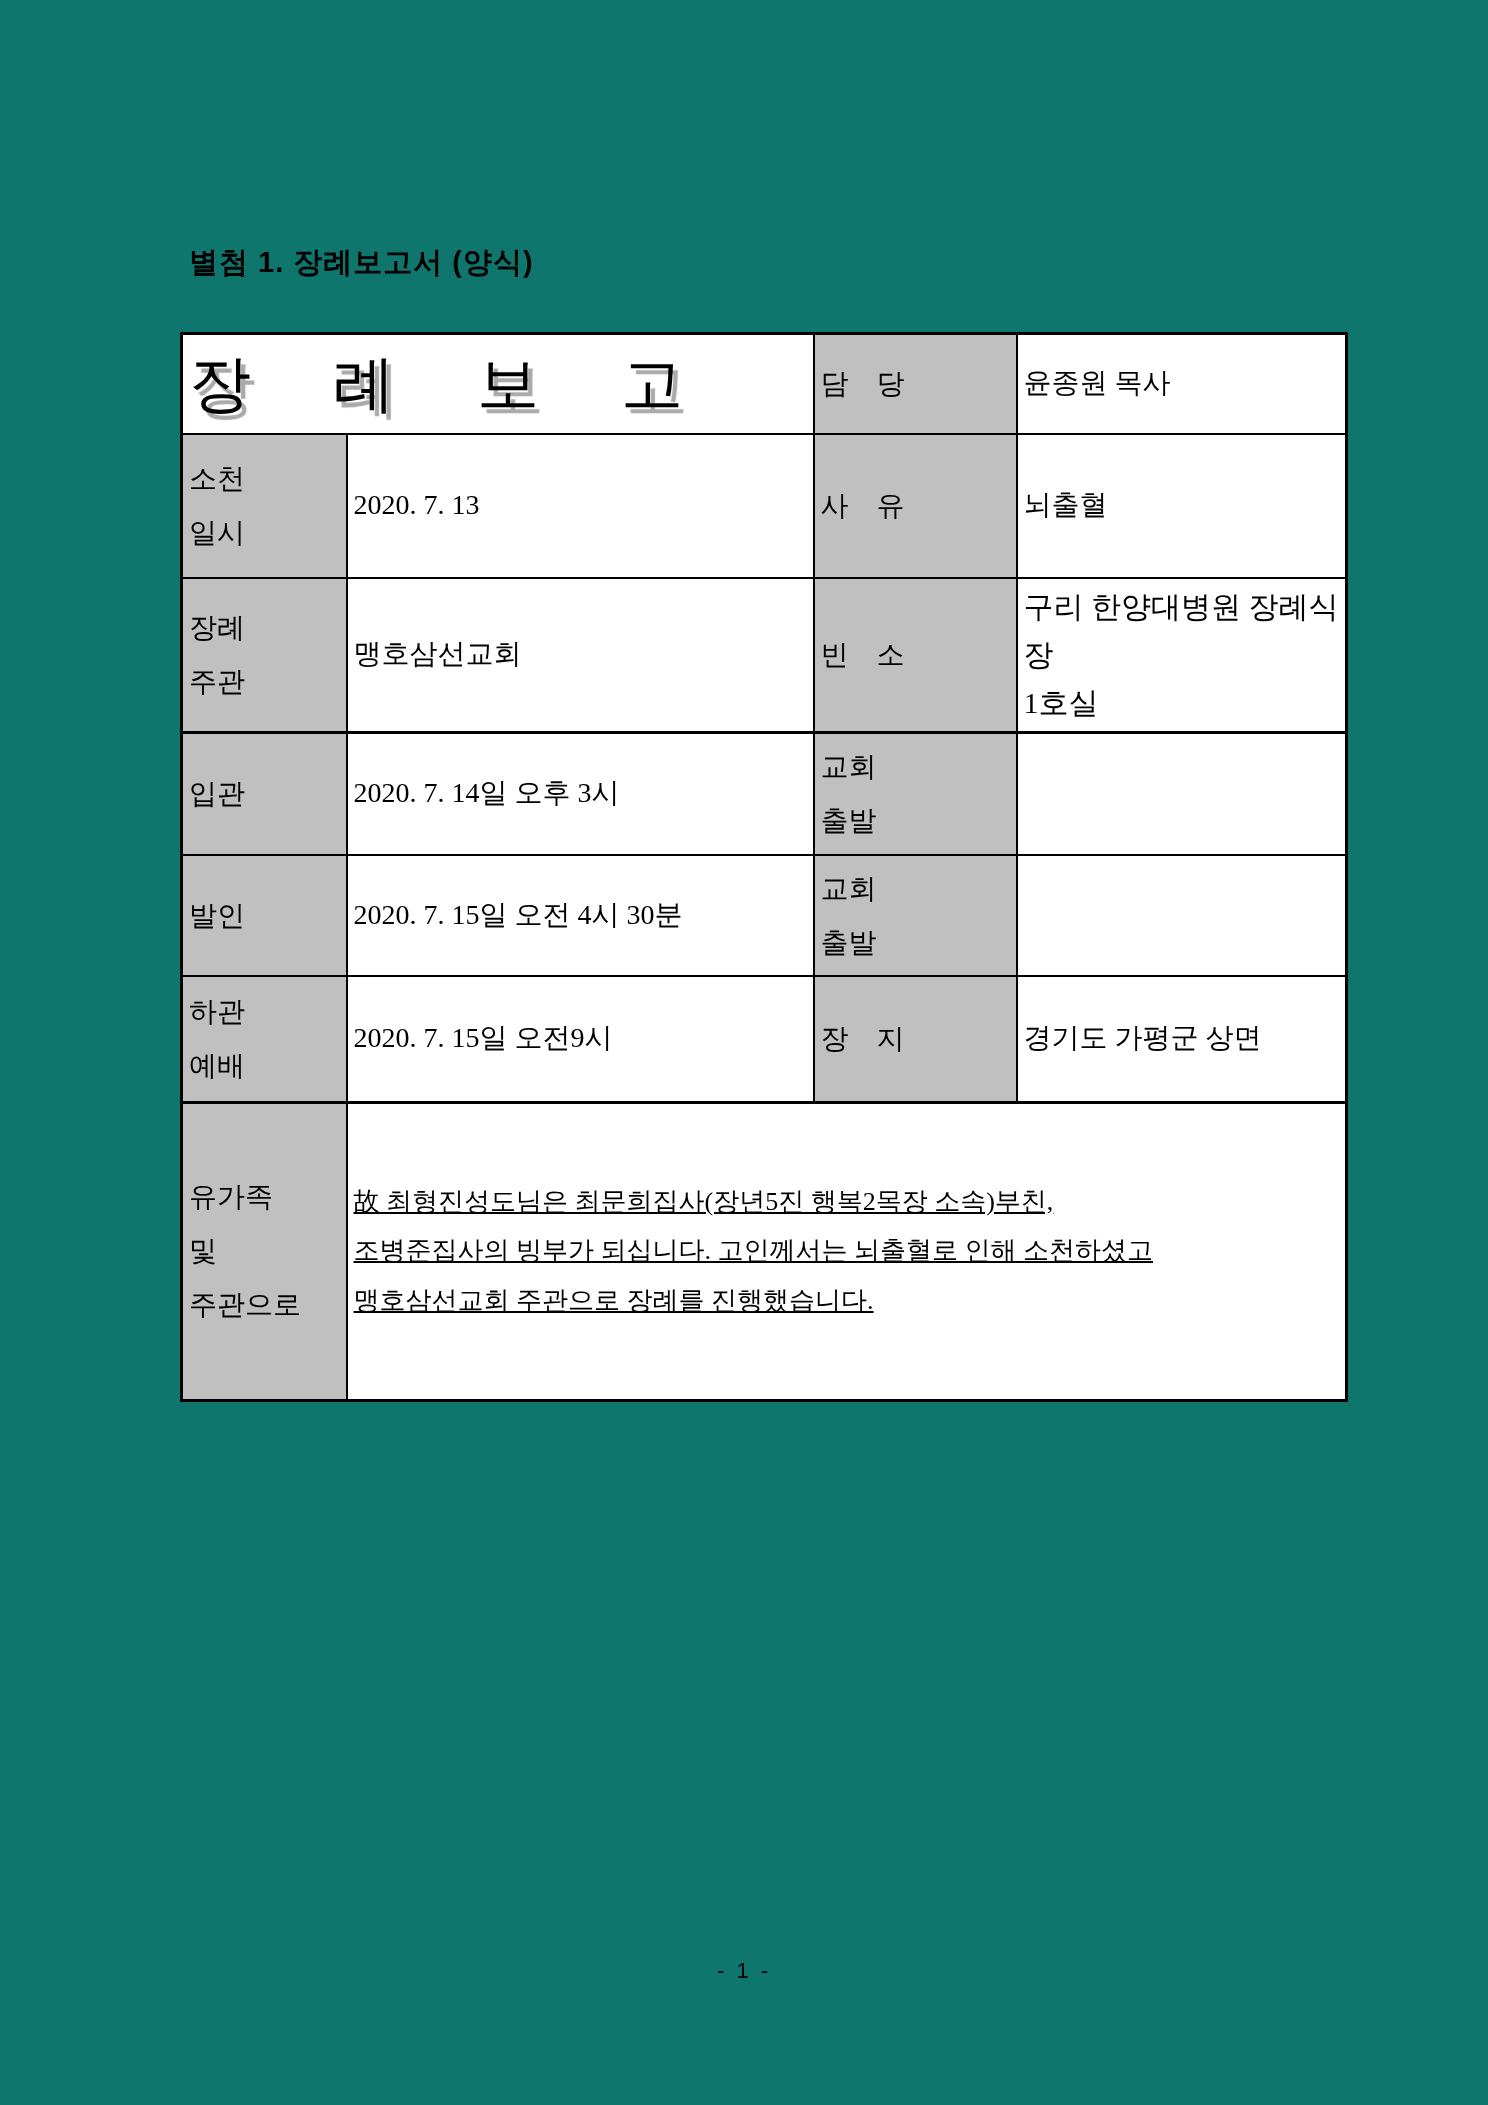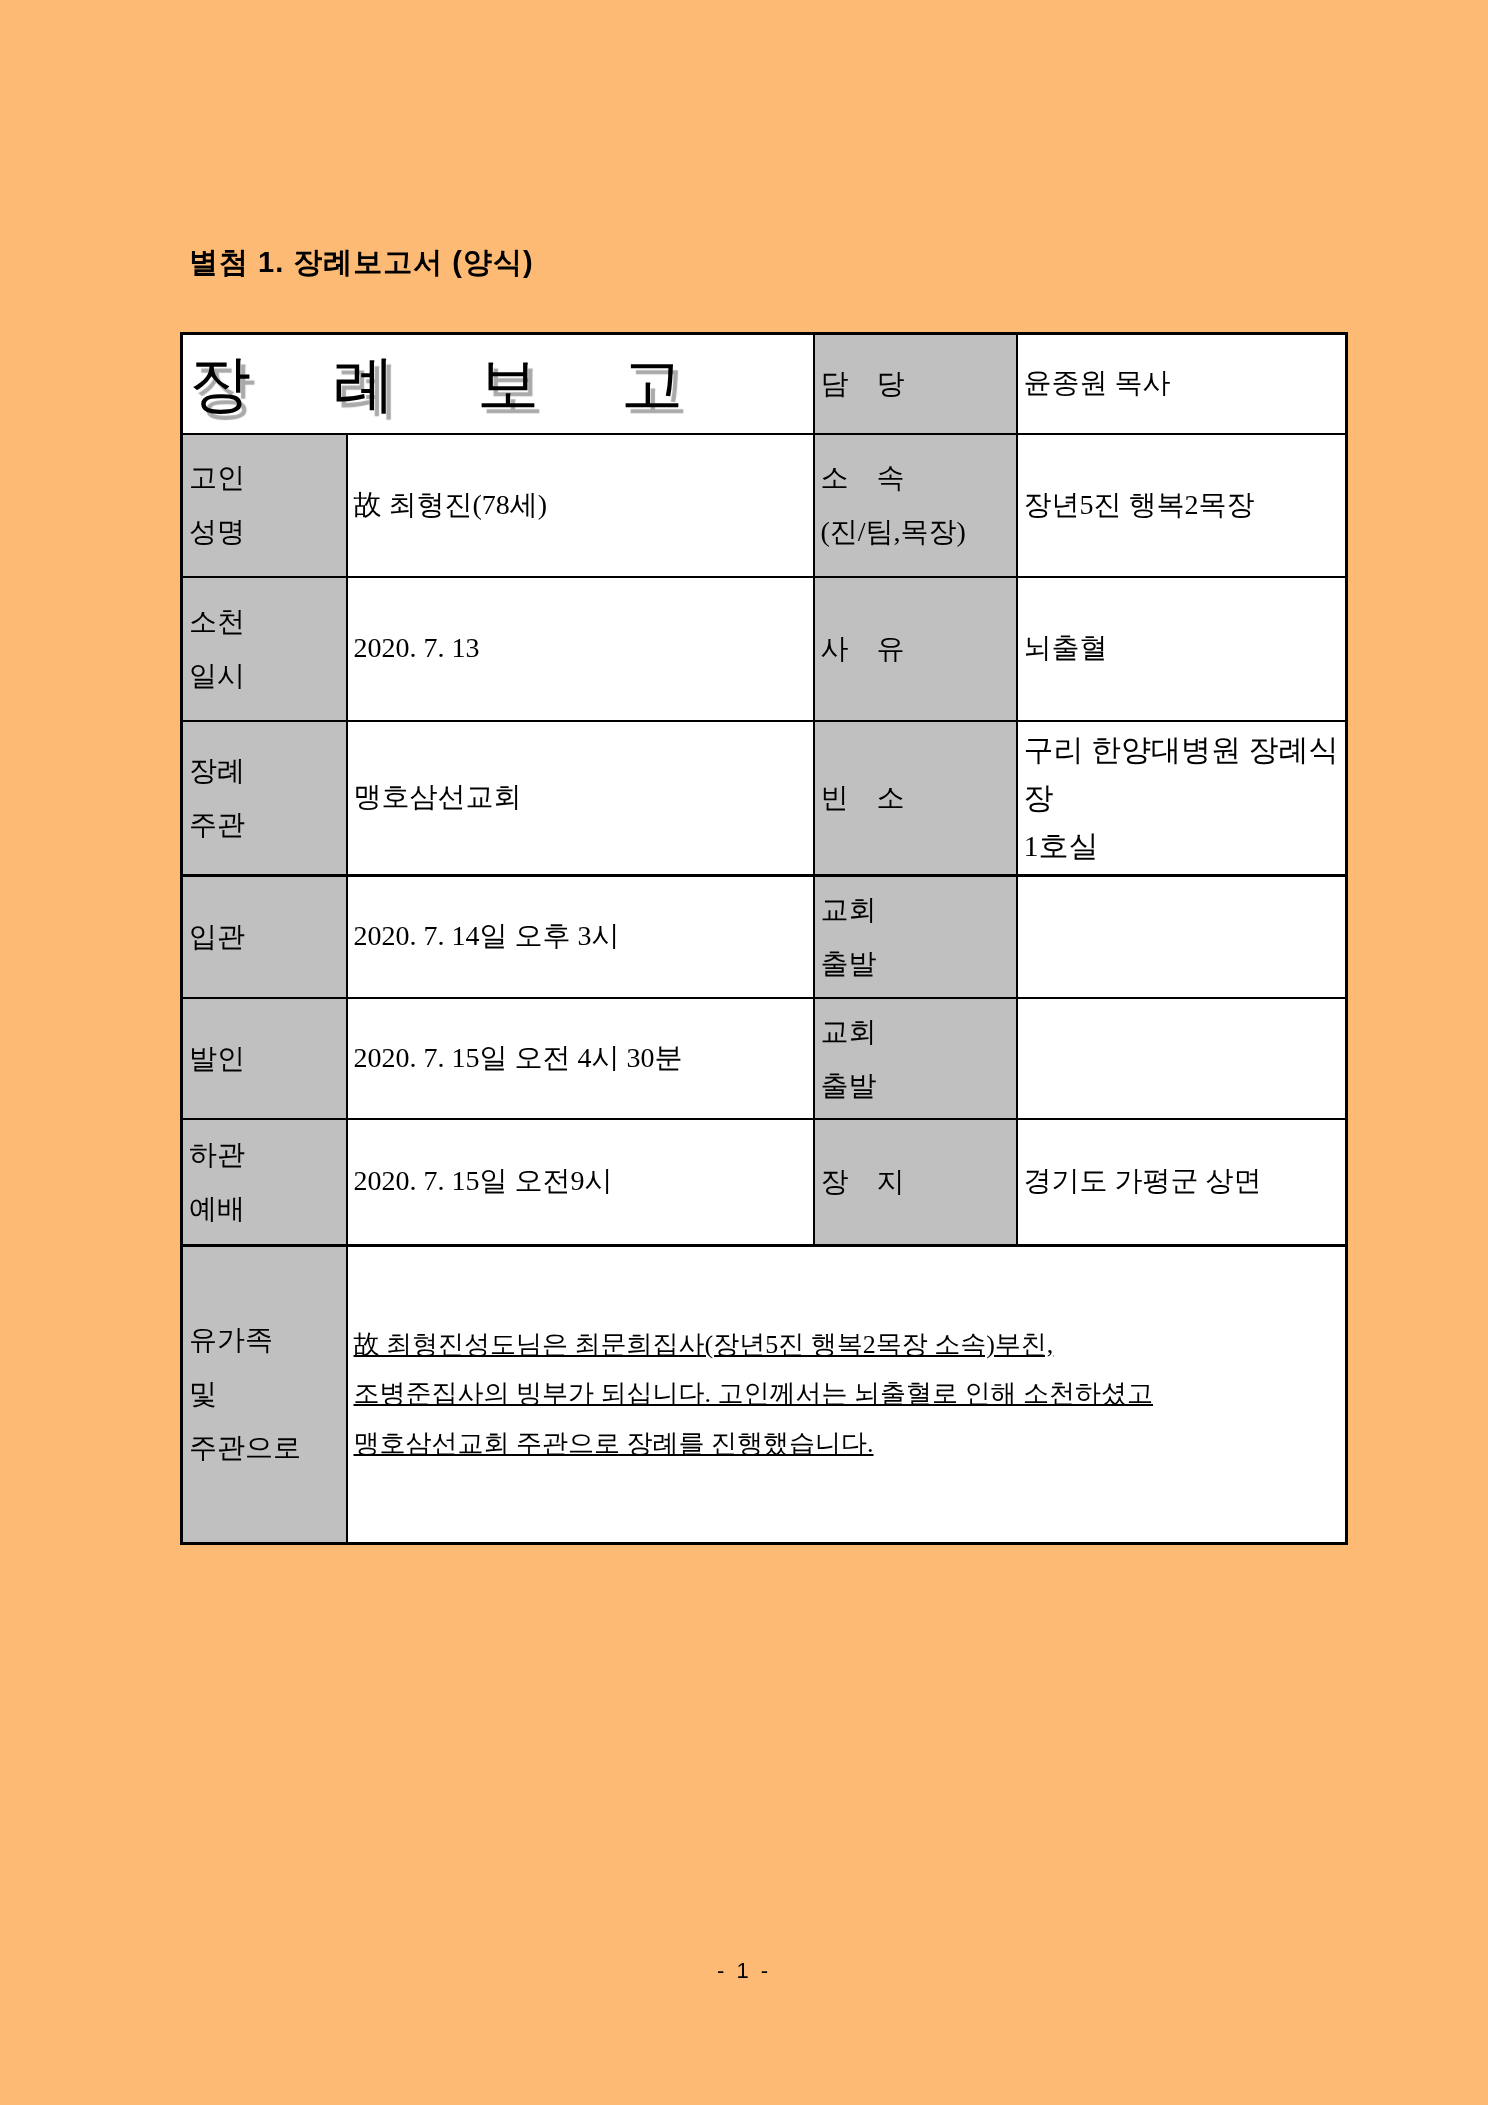--- a/index.html
+++ b/index.html
@@ -4,21 +4,21 @@
 <style>
   html, body {
     margin: 0;
     padding: 0;
     background: #ffffff;
   }
   .sheet {
     position: relative;
     width: 1488px;
     height: 2105px;
-    background: #fdba74;
+    background: #0f766e;
     font-family: "Liberation Serif", "DejaVu Serif", serif;
     color: #000000;
     overflow: hidden;
   }
   .doc-heading {
     position: absolute;
     left: 189px;
     top: 243px;
     font-family: "Liberation Sans", "DejaVu Sans", sans-serif;
     font-weight: bold;
@@ -102,28 +102,20 @@
       <col style="width:330px">
     </colgroup>
 
     <tbody>
         <tr style="height:100px">
       <td colspan="2" class="title-cell">장　례　보　고</td>
       <td class="label-cell">담　당</td>
       <td class="value-cell">윤종원 목사</td>
     </tr>
 
-    <tr style="height:143px">
-      <td class="label-cell">고인
-성명</td>
-      <td class="value-cell">故 최형진(78세)</td>
-      <td class="label-cell">소　속
-(진/팀,목장)</td>
-      <td class="value-cell">장년5진 행복2목장</td>
-    </tr>
 
     <tr style="height:144px">
       <td class="label-cell">소천
 일시</td>
       <td class="value-cell">2020. 7. 13</td>
       <td class="label-cell">사　유</td>
       <td class="value-cell">뇌출혈</td>
     </tr>
 
     <tr style="height:127px">

